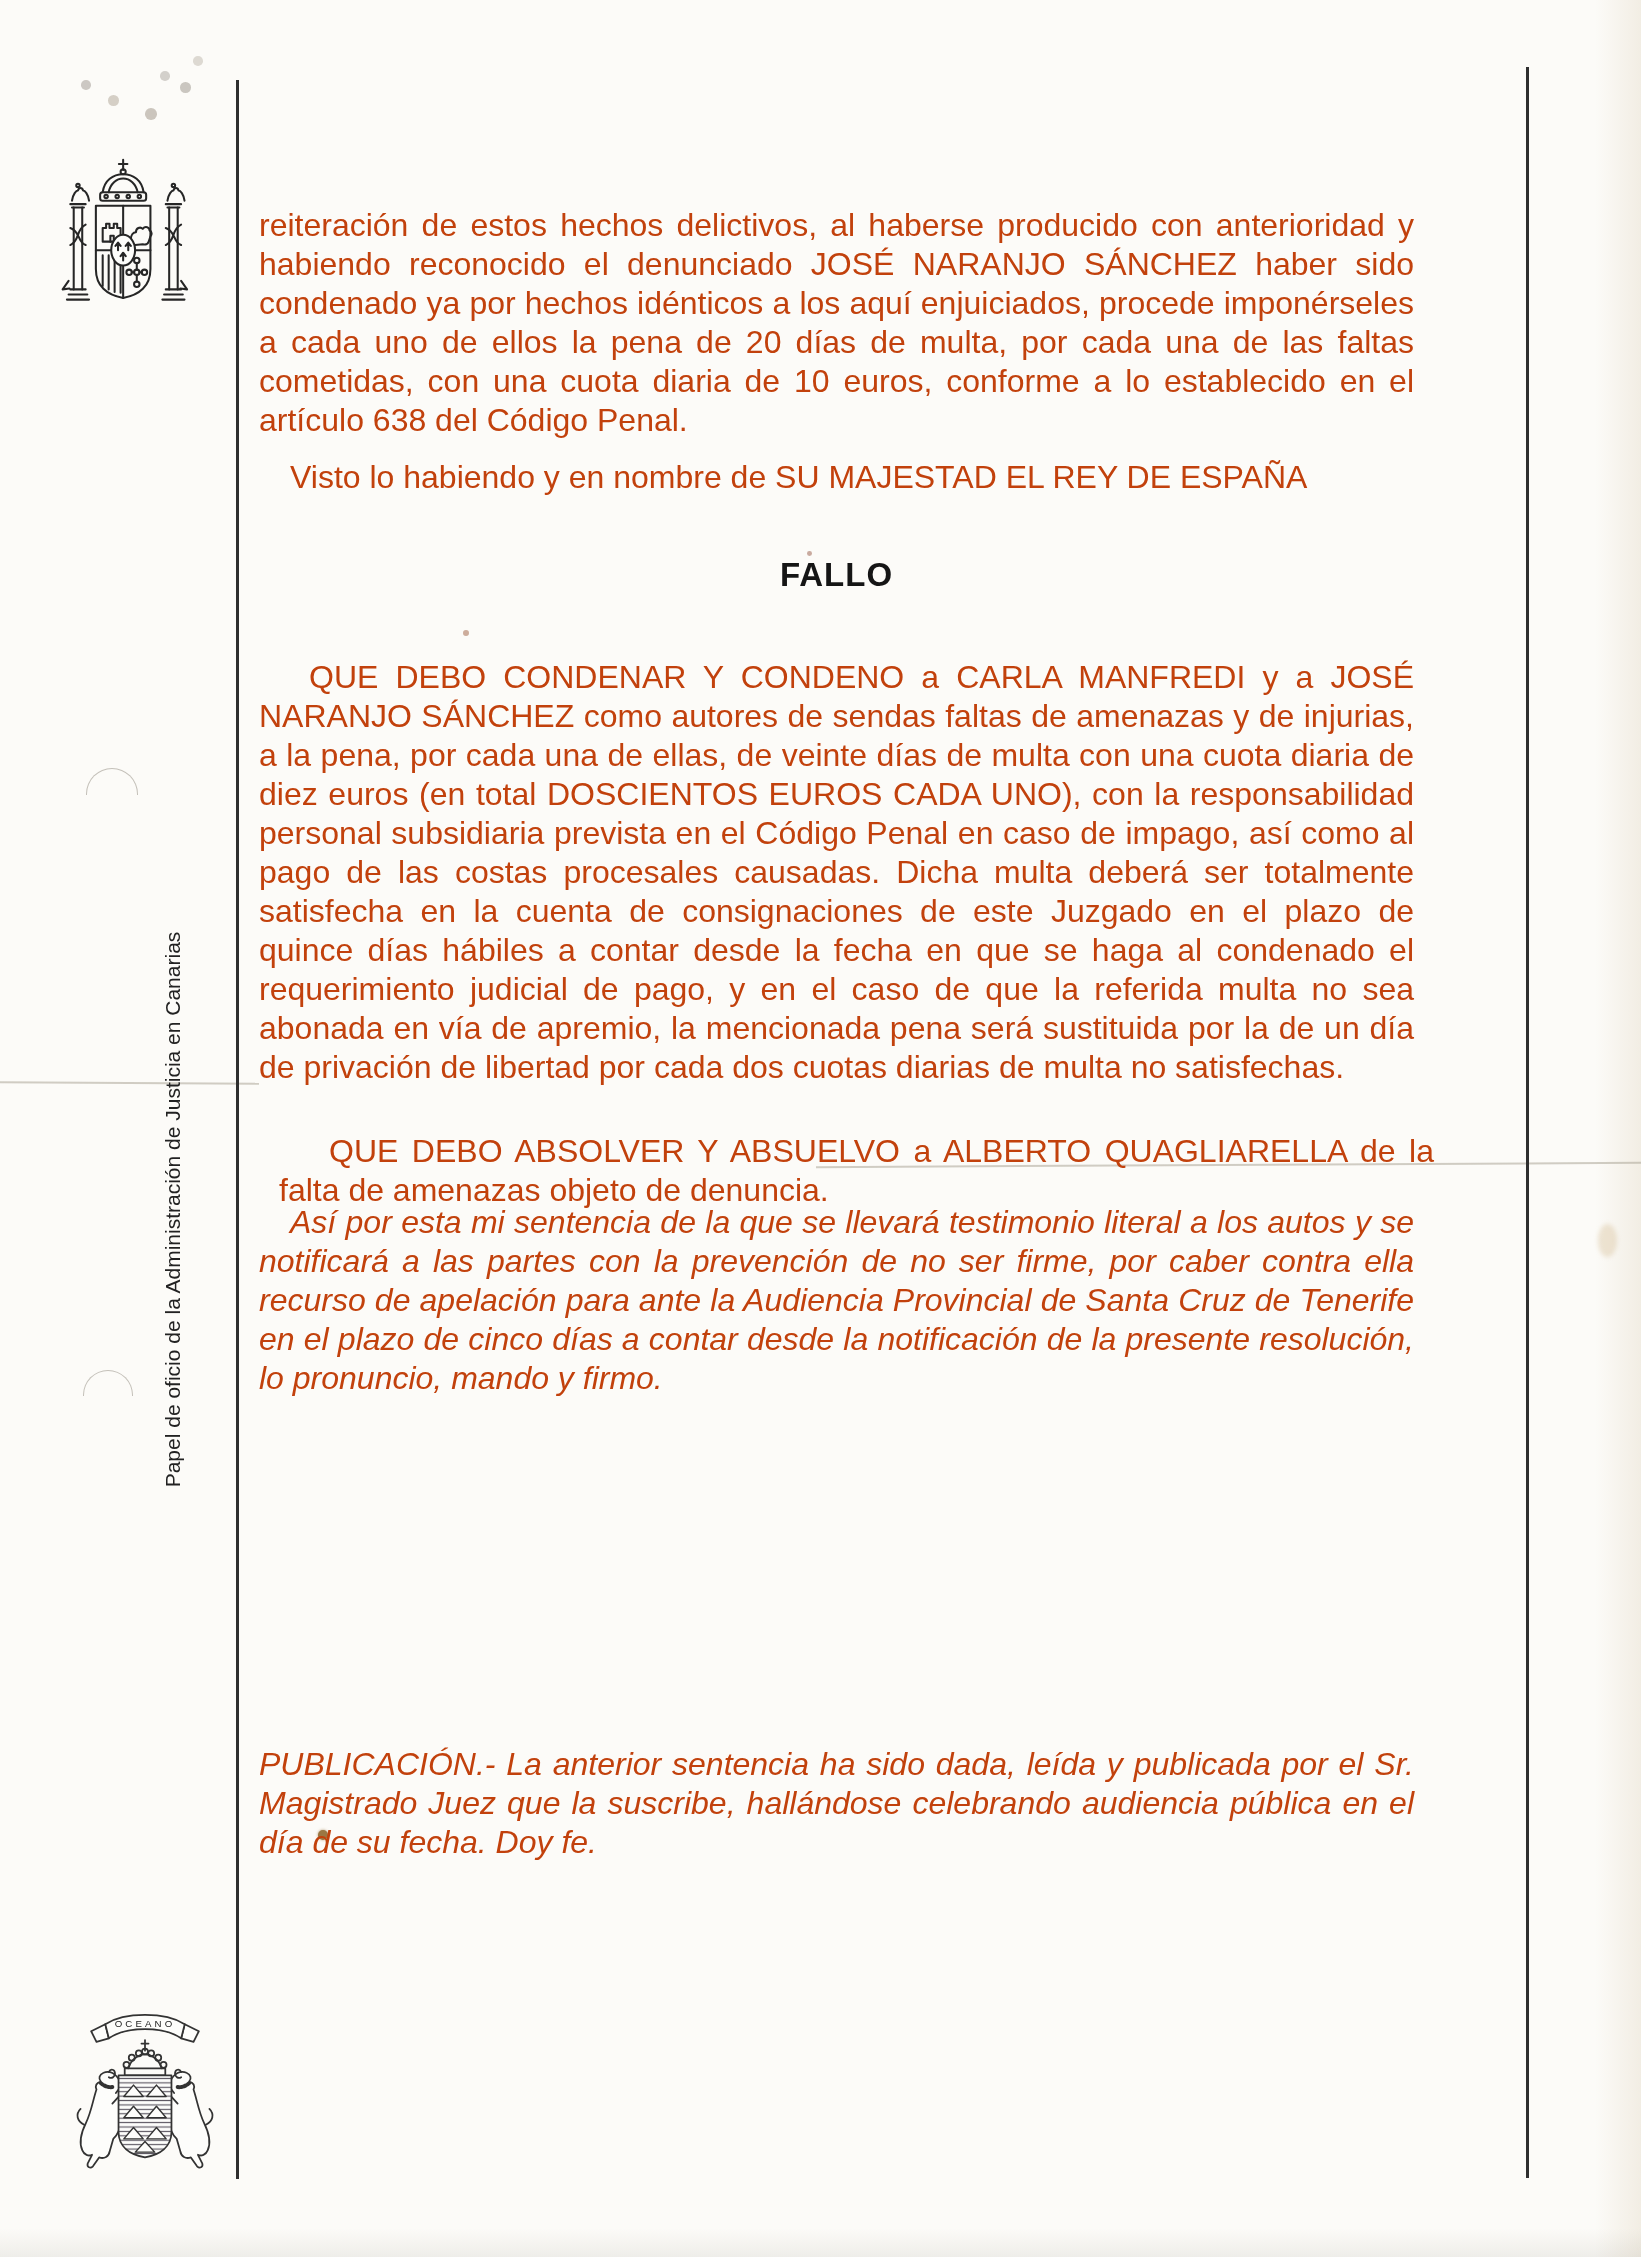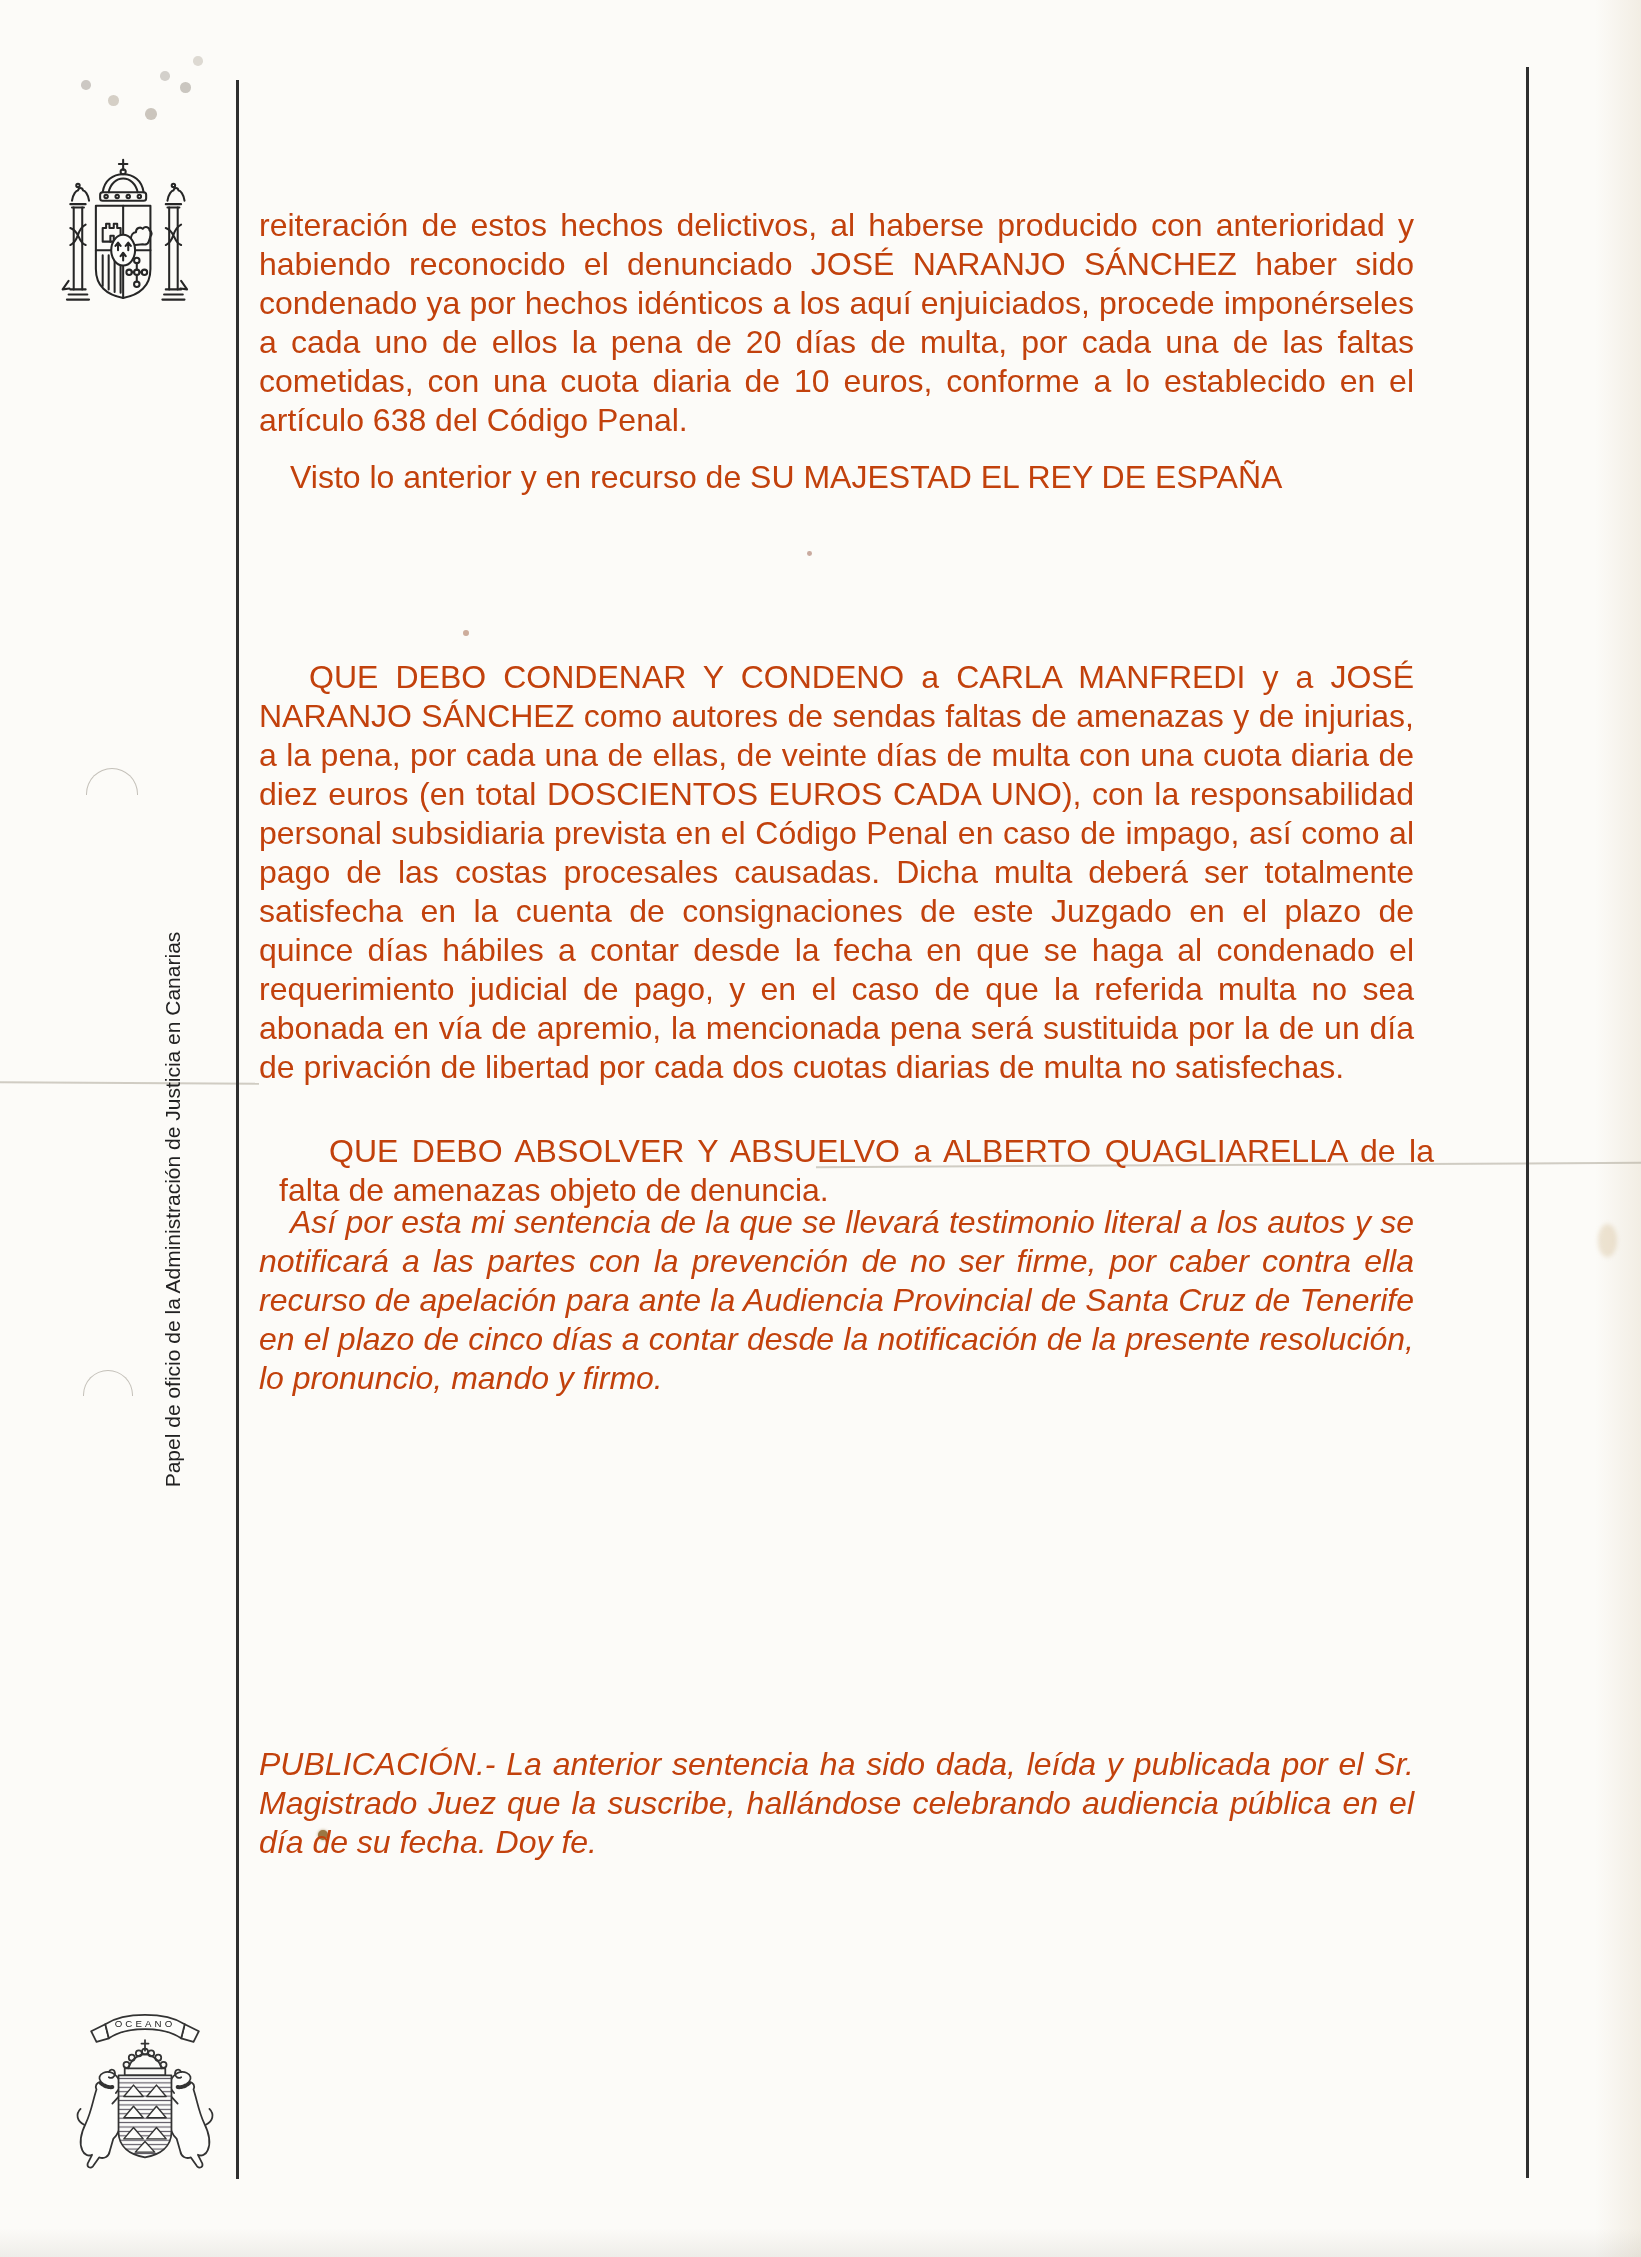--- a/index.html
+++ b/index.html
@@ -146,23 +146,24 @@
     </svg>
   </div>
 
   <div class="side-caption">Papel de oficio de la Administración de Justicia en Canarias</div>
 
   <div class="tblock" style="top:206px;">
     <p>reiteración de estos hechos delictivos, al haberse producido con anterioridad y habiendo reconocido el denunciado JOSÉ NARANJO SÁNCHEZ haber sido condenado ya por hechos idénticos a los aquí enjuiciados, procede imponérseles a cada uno de ellos la pena de 20 días de multa, por cada una de las faltas cometidas, con una cuota diaria de 10 euros, conforme a lo establecido en el artículo 638 del Código Penal.</p>
   </div>
 
   <div class="tblock ind-sm" style="top:458px;">
-    <p>Visto lo anterior y en recurso de SU MAJESTAD EL REY DE ESPAÑA</p>
-  </div>
-
+    <p>Visto lo habiendo y en nombre de SU MAJESTAD EL REY DE ESPAÑA</p>
+  </div>
+
+  <div class="fallo">FALLO</div>
 
   <div class="tblock ind-lg" style="top:658px;">
     <p>QUE DEBO CONDENAR Y CONDENO a CARLA MANFREDI y a JOSÉ NARANJO SÁNCHEZ como autores de sendas faltas de amenazas y de injurias, a la pena, por cada una de ellas, de veinte días de multa con una cuota diaria de diez euros (en total DOSCIENTOS EUROS CADA UNO), con la responsabilidad personal subsidiaria prevista en el Código Penal en caso de impago, así como al pago de las costas procesales causadas. Dicha multa deberá ser totalmente satisfecha en la cuenta de consignaciones de este Juzgado en el plazo de quince días hábiles a contar desde la fecha en que se haga al condenado el requerimiento judicial de pago, y en el caso de que la referida multa no sea abonada en vía de apremio, la mencionada pena será sustituida por la de un día de privación de libertad por cada dos cuotas diarias de multa no satisfechas.</p>
   </div>
 
   <div class="tblock ind-lg" style="top:1132px;margin-left:20px;">
     <p>QUE DEBO ABSOLVER Y ABSUELVO a ALBERTO QUAGLIARELLA de la falta de amenazas objeto de denuncia.</p>
   </div>
 
   <div class="tblock ind-sm" style="top:1203px;font-style:italic;">

